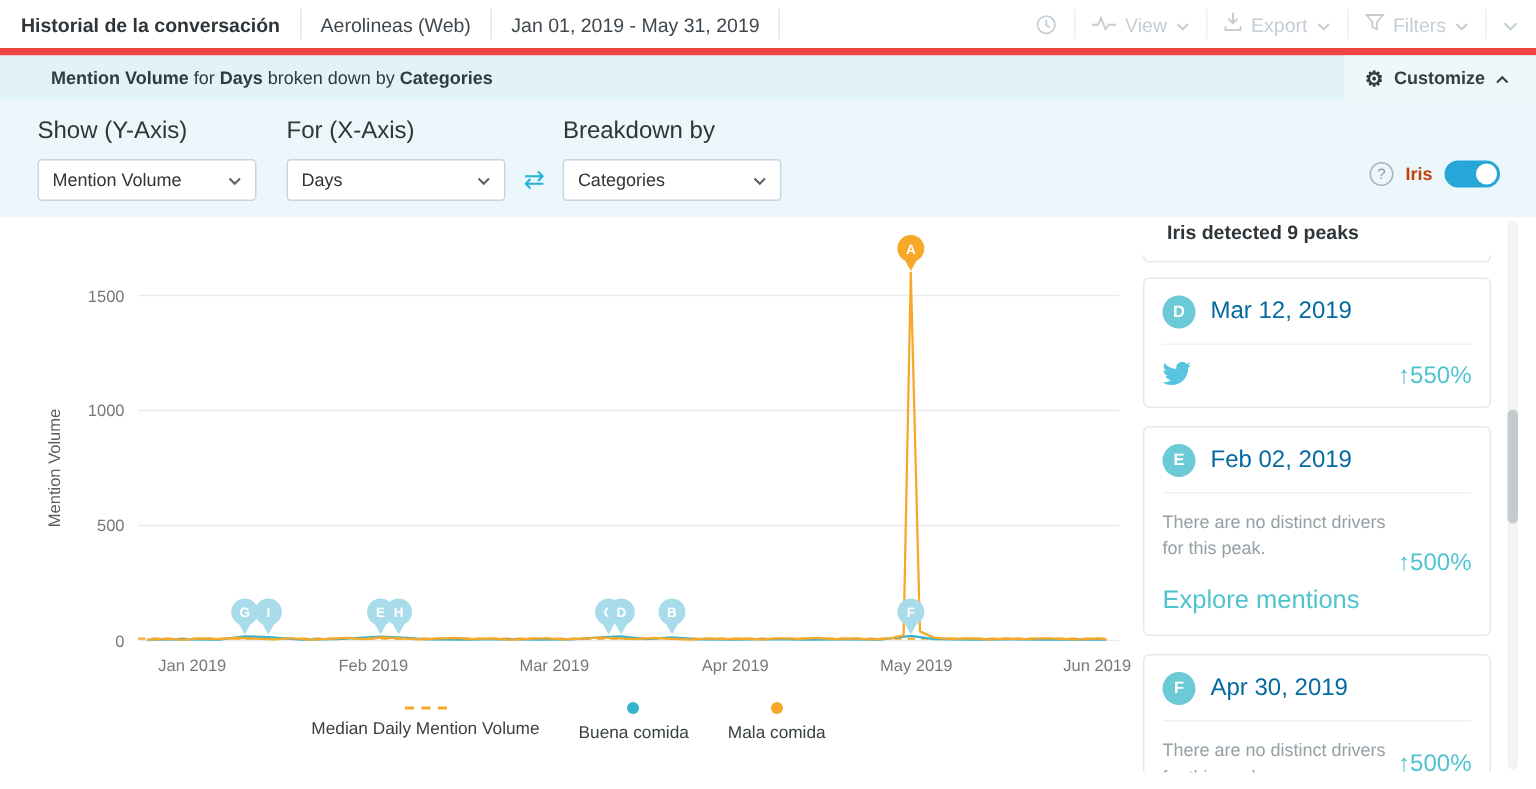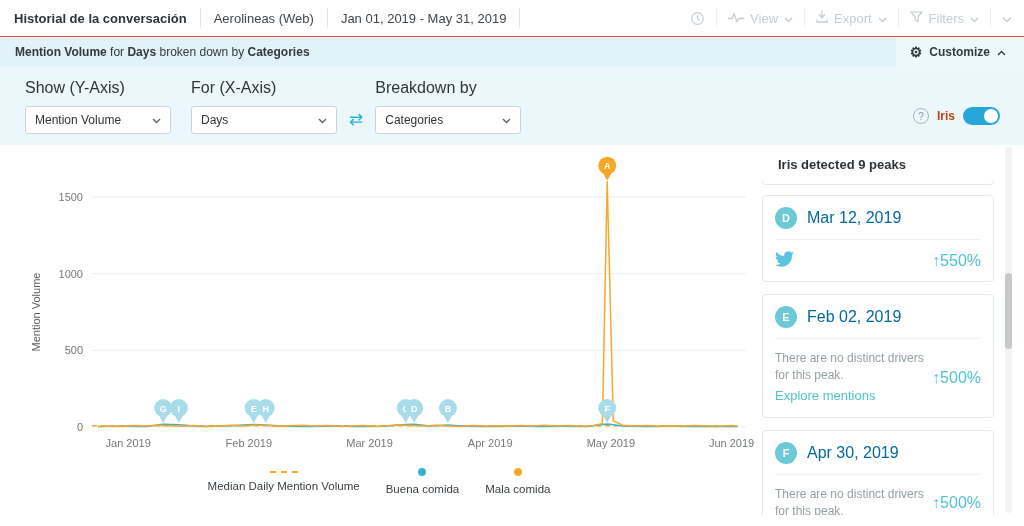--- a/index.html
+++ b/index.html
@@ -1,30 +1,30 @@
 <!DOCTYPE html>
 <html><head>
 <meta charset="utf-8">
 <style>
   * { margin:0; padding:0; box-sizing:border-box; }
   html,body { width:1024px; height:526px; overflow:hidden; }
   body { font-family:"Liberation Sans", sans-serif; background:#fff; color:#333; font-size:13px; }
 
   
-  .topbar { height:37px; background:#fff; border-bottom:1px solid #ef4444; display:flex; align-items:center; padding:0 12px 0 14px; }
+  .topbar { height:37px; background:#fff; border-bottom:5px solid #ef4444; display:flex; align-items:center; padding:0 12px 0 14px; }
   .tb-title { font-weight:bold; font-size:13px; color:#2e3438; white-space:nowrap; }
   .tb-item { font-size:13px; color:#40474c; white-space:nowrap; cursor:pointer; }
   .vdiv { width:1px; height:20px; background:#e0e6e9; margin:0 13px; flex:none; }
   .tb-right { margin-left:auto; display:flex; align-items:center; color:#c4ced4; }
   .tb-action { display:flex; align-items:flex-end; gap:6px; font-size:13px; color:#c4ced4; cursor:default; white-space:nowrap; }
   .tb-right .vdiv { background:#ecf0f2; margin:0 11px; }
   .chev { display:inline-block; }
 
   
-  .strip { height:30px; background:#e1f2f8; display:flex; align-items:center; padding-left:15px; font-size:12px; color:#333a3e; }
+  .strip { height:30px; background:#e1f2f8; display:flex; align-items:center; padding-left:34px; font-size:12px; color:#333a3e; }
   .strip .bold { font-weight:bold; }
   .customize { margin-left:auto; background:#edf8fb; height:30px; display:flex; align-items:center; gap:7px; padding:0 18px 0 14px; font-size:12px; font-weight:bold; color:#353c40; cursor:pointer; }
   .gear { font-size:14px; line-height:1; }
 
   
   .controls { height:78px; background:#ebf7fa; display:flex; align-items:flex-start; padding:12px 16px 0 25px; }
   .ctrl-group { margin-right:20px; }
   .ctrl-label { font-size:16px; color:#2f363a; margin-bottom:9px; }
   .dropdown { width:146px; height:28px; background:#fff; border:1px solid #c8d5db; border-radius:3px; display:flex; align-items:center; justify-content:space-between; padding:0 9px; font-size:12px; color:#333; cursor:pointer; }
   .dropdown .chev { color:#5b6warm4; }
@@ -40,30 +40,30 @@
   .main { height:370px; display:flex; position:relative; overflow:hidden; background:#fff; }
   .chart-col { width:758px; flex:none; padding-top:2px; }
   .legend { display:flex; justify-content:center; align-items:center; gap:26px; margin-top:6px; font-size:11.5px; color:#3a4145; }
   .legend-item { display:flex; align-items:center; gap:7px; cursor:pointer;flex-direction:column; }
   .dash-swatch { width:28px; border-top:2px dashed #f7a829; display:inline-block; }
   .dot { width:8px; height:8px; border-radius:50%; display:inline-block; }
   .dot-teal { background:#36b3cb; }
   .dot-orange { background:#f7a829; }
 
   
-  .panel { flex:1; padding-top:10px; position:relative; }
+  .panel { flex:1; position:relative; }
   .panel-header { font-size:13px; font-weight:bold; color:#2e3438; padding:2px 20px 8px 20px; }
   .card-sliver { height:5px; margin:0 30px 10px 4px; border:1px solid #e3e9eb; border-top:none; border-radius:0 0 4px 4px; background:#fff; }
   .card { margin:0 30px 12px 4px; background:#fff; border:1px solid #e3e9eb; border-radius:4px; padding:11px 12px; }
   .card-head { display:flex; align-items:center; gap:10px; padding-bottom:10px; border-bottom:1px solid #eef2f3; }
   .badge { width:22px; height:22px; border-radius:50%; background:#6cc9d6; color:#fff; font-size:11px; font-weight:bold; display:flex; align-items:center; justify-content:center; flex:none; cursor:pointer; }
   .card-date { font-size:16px; color:#0369a1; }
   .card-body { display:flex; align-items:center; justify-content:space-between; padding-top:11px; }
   .card-text { font-size:12px; color:#95a0a5; line-height:1.45; width:150px; }
-  .card-link { font-size:13px; color:#4fc3cf; cursor:pointer; display:inline-block; margin-top:2px; }
+  .card-link { font-size:17px; color:#4fc3cf; cursor:pointer; display:inline-block; margin-top:13px; }
   .card-change { font-size:16px; color:#4fc3cf; font-weight:normal; white-space:nowrap; }
   .tw-icon { cursor:pointer; }
 
   
   .sb-track { position:absolute; right:12px; top:2px; bottom:2px; width:7px; background:#f1f3f4; border-radius:4px; }
   .sb-thumb { position:absolute; right:12px; top:128px; width:7px; height:76px; background:#c5cacd; border-radius:4px; cursor:grab; }
 </style>
 </head>
 <body>
 

